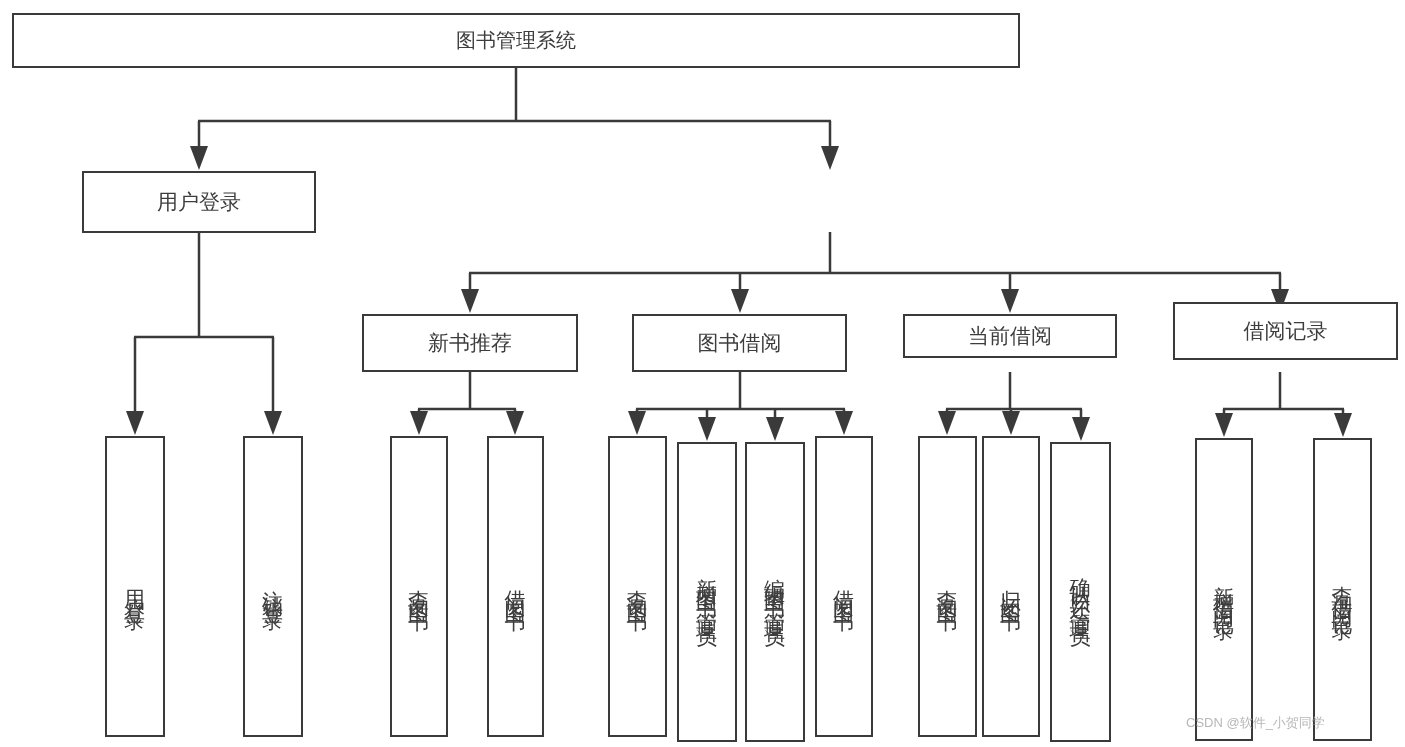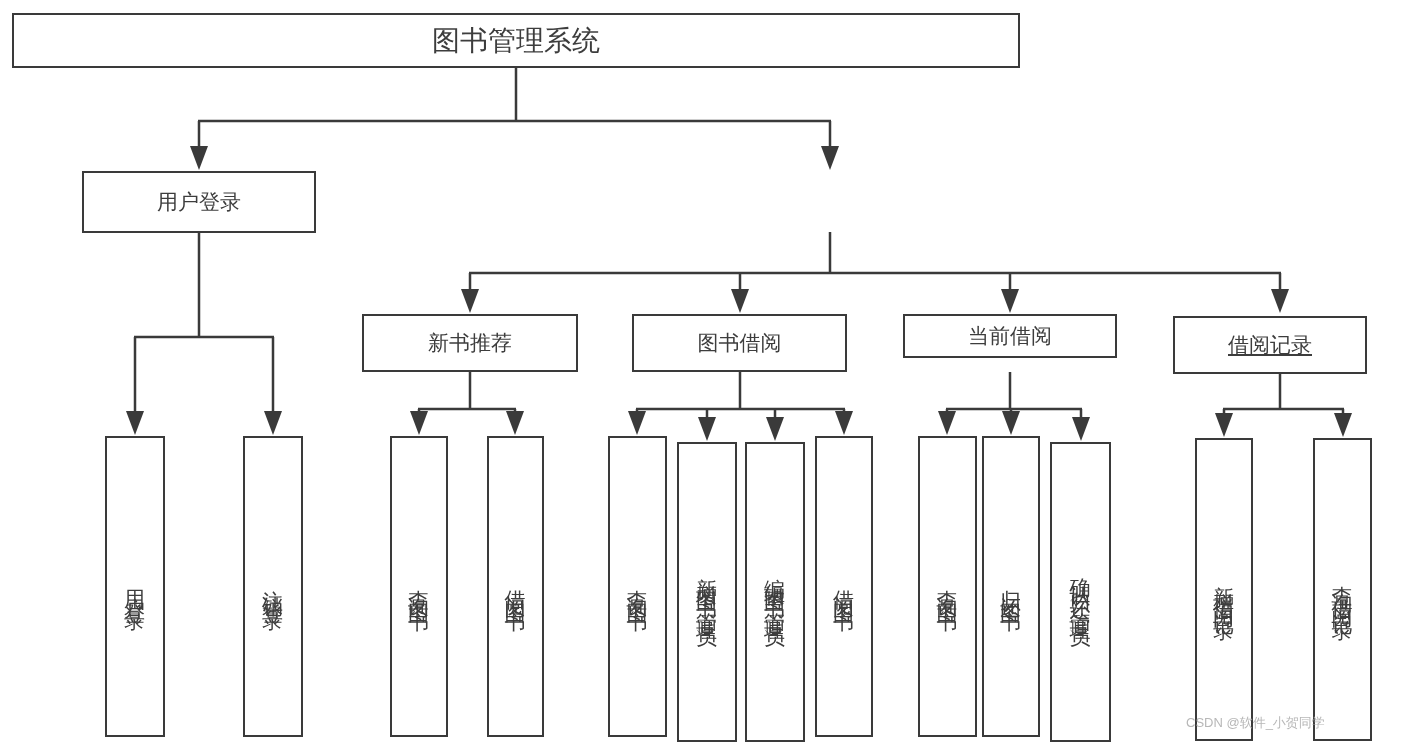--- a/index.html
+++ b/index.html
@@ -15,21 +15,21 @@
     border:2.5px solid #3a3a3a;
     background:#ffffff;
     display:flex;
     align-items:center;
     justify-content:center;
     color:#3d3d3d;
     font-size:21px;
     box-sizing:border-box;
     white-space:nowrap;
   }
-  .root-box{font-size:28px;}
+  .root-box{font-size:20px;}
   .leaf .vtext{
     writing-mode:vertical-rl;
     text-orientation:mixed;
     letter-spacing:7px;
     font-size:21px;
     color:#3d3d3d;
     line-height:1;
   }
   #connectors{
     position:absolute;left:0;top:0;width:1405px;height:747px;
@@ -86,21 +86,21 @@
     <polygon points="1334,413 1352,413 1343,437"></polygon>
   </svg>
 
   <div class="box root-box" style="left:12px;top:13px;width:1008px;height:55px;">图书管理系统</div>
 
   <div class="box" style="left:82px;top:171px;width:234px;height:62px;">用户登录</div>
 
   <div class="box" style="left:362px;top:314px;width:216px;height:58px;">新书推荐</div>
   <div class="box" style="left:632px;top:314px;width:215px;height:58px;">图书借阅</div>
   <div class="box" style="left:903px;top:314px;width:214px;height:44px;">当前借阅</div>
-  <div class="box" style="left:1173px;top:316px;width:194px;height:58px;text-decoration:underline;">借阅记录</div>
+  <div class="box" style="left:1173px;top:302px;width:225px;height:58px;">借阅记录</div>
 
   <div class="box leaf" style="left:105px;top:436px;width:60px;height:301px;">
     <span class="vtext">用户登录</span>
   </div>
   <div class="box leaf" style="left:243px;top:436px;width:60px;height:301px;">
     <span class="vtext">注销登录</span>
   </div>
 
   <div class="box leaf" style="left:390px;top:436px;width:58px;height:301px;">
     <span class="vtext">查询图书</span>

